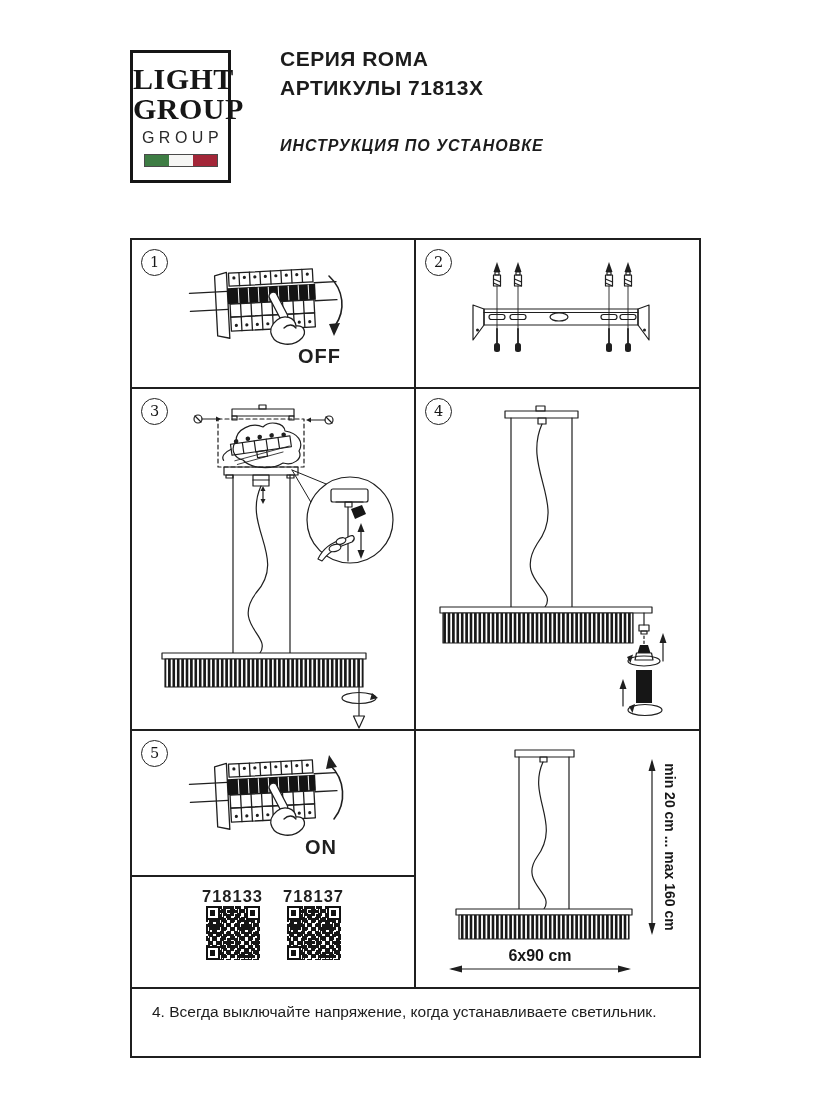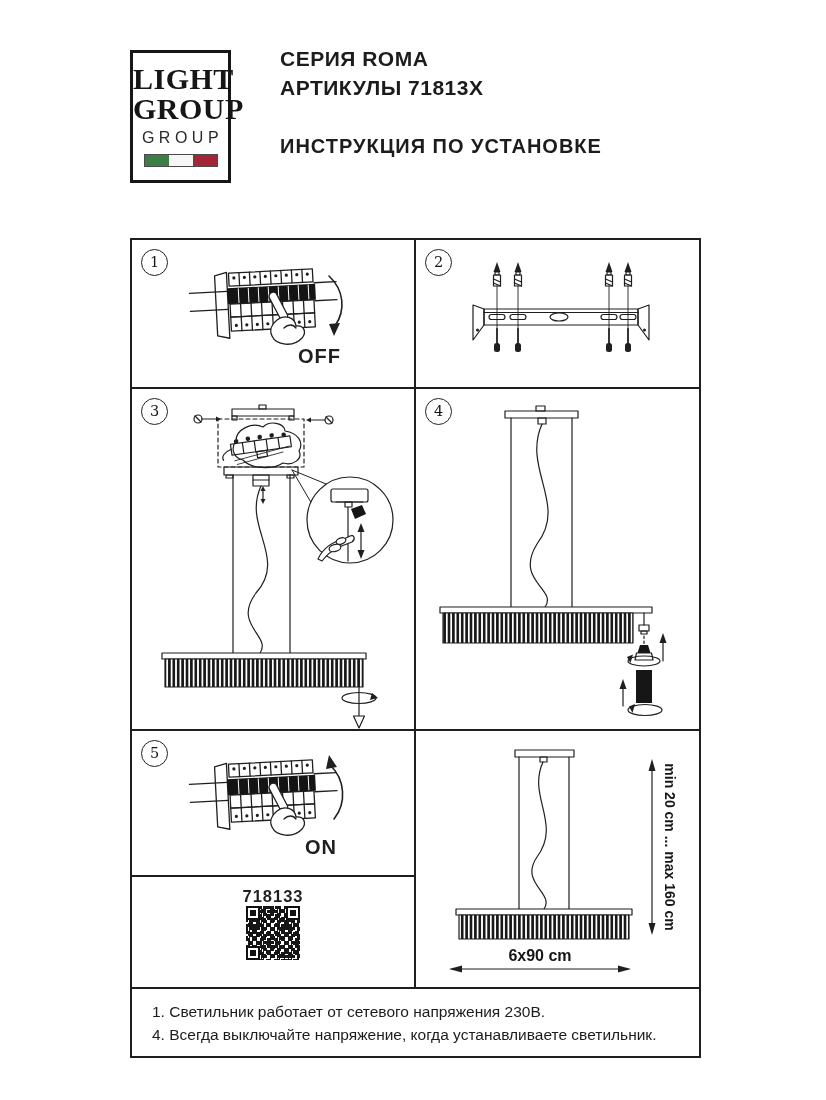--- a/index.html
+++ b/index.html
@@ -13,21 +13,21 @@
              letter-spacing:.5px;color:#161616;}
   .logo-word.first{margin-top:11px;}
   .logo-group{font-size:16px;letter-spacing:4.5px;margin-top:5px;color:#2a2a2a;padding-left:4px;}
   .flag{width:72px;height:11px;margin:7px auto 0;border:1px solid #4a4a4a;display:flex;box-sizing:content-box;}
   .flag span{flex:1 1 33.3%;}
   .flag .g{background:#3e7d44;} .flag .w{background:#f6f6f4;} .flag .r{background:#a32638;}
 
   .header-right{position:absolute;left:280px;top:44px;width:421px;text-align:left;}
   .hr-line{font-weight:bold;font-size:21px;line-height:29px;letter-spacing:.5px;color:#1c1c1c;}
   .hr-title{margin-top:29px;}
-  .hr-title .hr-line{font-size:20px;line-height:30px;letter-spacing:1px;}
+  .hr-title .hr-line{font-size:16px;line-height:30px;letter-spacing:1px;font-style:italic;}
 
   
   .grid{position:absolute;left:130px;top:238px;width:571px;height:820px;border:2px solid #1f1f1f;box-sizing:border-box;}
   .cell{position:absolute;box-sizing:border-box;border:0 solid #1f1f1f;background:#fff;}
   .c-p1{left:0;top:0;width:284px;height:149px;border-right-width:2px;border-bottom-width:2px;}
   .c-p2{left:284px;top:0;width:283px;height:149px;border-bottom-width:2px;}
   .c-p3{left:0;top:149px;width:284px;height:342px;border-right-width:2px;border-bottom-width:2px;}
   .c-p4{left:284px;top:149px;width:283px;height:342px;border-bottom-width:2px;}
   .c-p5{left:0;top:491px;width:284px;height:146px;border-right-width:2px;border-bottom-width:2px;}
   .c-qr{left:0;top:637px;width:284px;height:112px;border-right-width:2px;border-bottom-width:2px;}
@@ -319,20 +319,28 @@
     <div class="cell c-qr">
       <div class="qr-row">
         <div class="qr-item">
           <div class="qr-label">718133</div>
           <div class="qr-box">
             <span class="finder f-tl"></span>
             <span class="finder f-tr"></span>
             <span class="finder f-bl"></span>
           </div>
         </div>
+        <div class="qr-item">
+          <div class="qr-label">718137</div>
+          <div class="qr-box">
+            <span class="finder f-tl"></span>
+            <span class="finder f-tr"></span>
+            <span class="finder f-bl"></span>
+          </div>
+        </div>
       </div>
     </div>
 
     <div class="cell c-p6">
       <svg class="diagram" width="283" height="256" viewBox="0 0 283 256">
         <g stroke="#1f1f1f" stroke-width="1.2" fill="none">
           <rect x="99" y="19" width="59" height="7"></rect>
           <path d="M103,26 V178"></path>
           <path d="M153,26 V178"></path>
           <rect x="124" y="26" width="7" height="5"></rect>
@@ -351,18 +359,17 @@
             <polygon points="46,234.5 46,241.5 33,238" fill="#1f1f1f" stroke="none"></polygon>
             <polygon points="202,234.5 202,241.5 215,238" fill="#1f1f1f" stroke="none"></polygon>
           </g>
         </g>
         <text class="dim-label" font-size="14" x="249" y="116" text-anchor="middle" transform="rotate(90 249 116)">min 20 cm ... max 160 cm</text>
         <text class="dim-label" font-size="16" x="124" y="230" text-anchor="middle">6x90 cm</text>
       </svg>
     </div>
 
     <div class="cell c-ft">
-      <div class="note">1. Светильник работает от сетевого напряжения 230В.</div>
       <div class="note">4. Всегда выключайте напряжение, когда устанавливаете светильник.</div>
     </div>
 
   </div>
 </div>
 
 </body></html>

